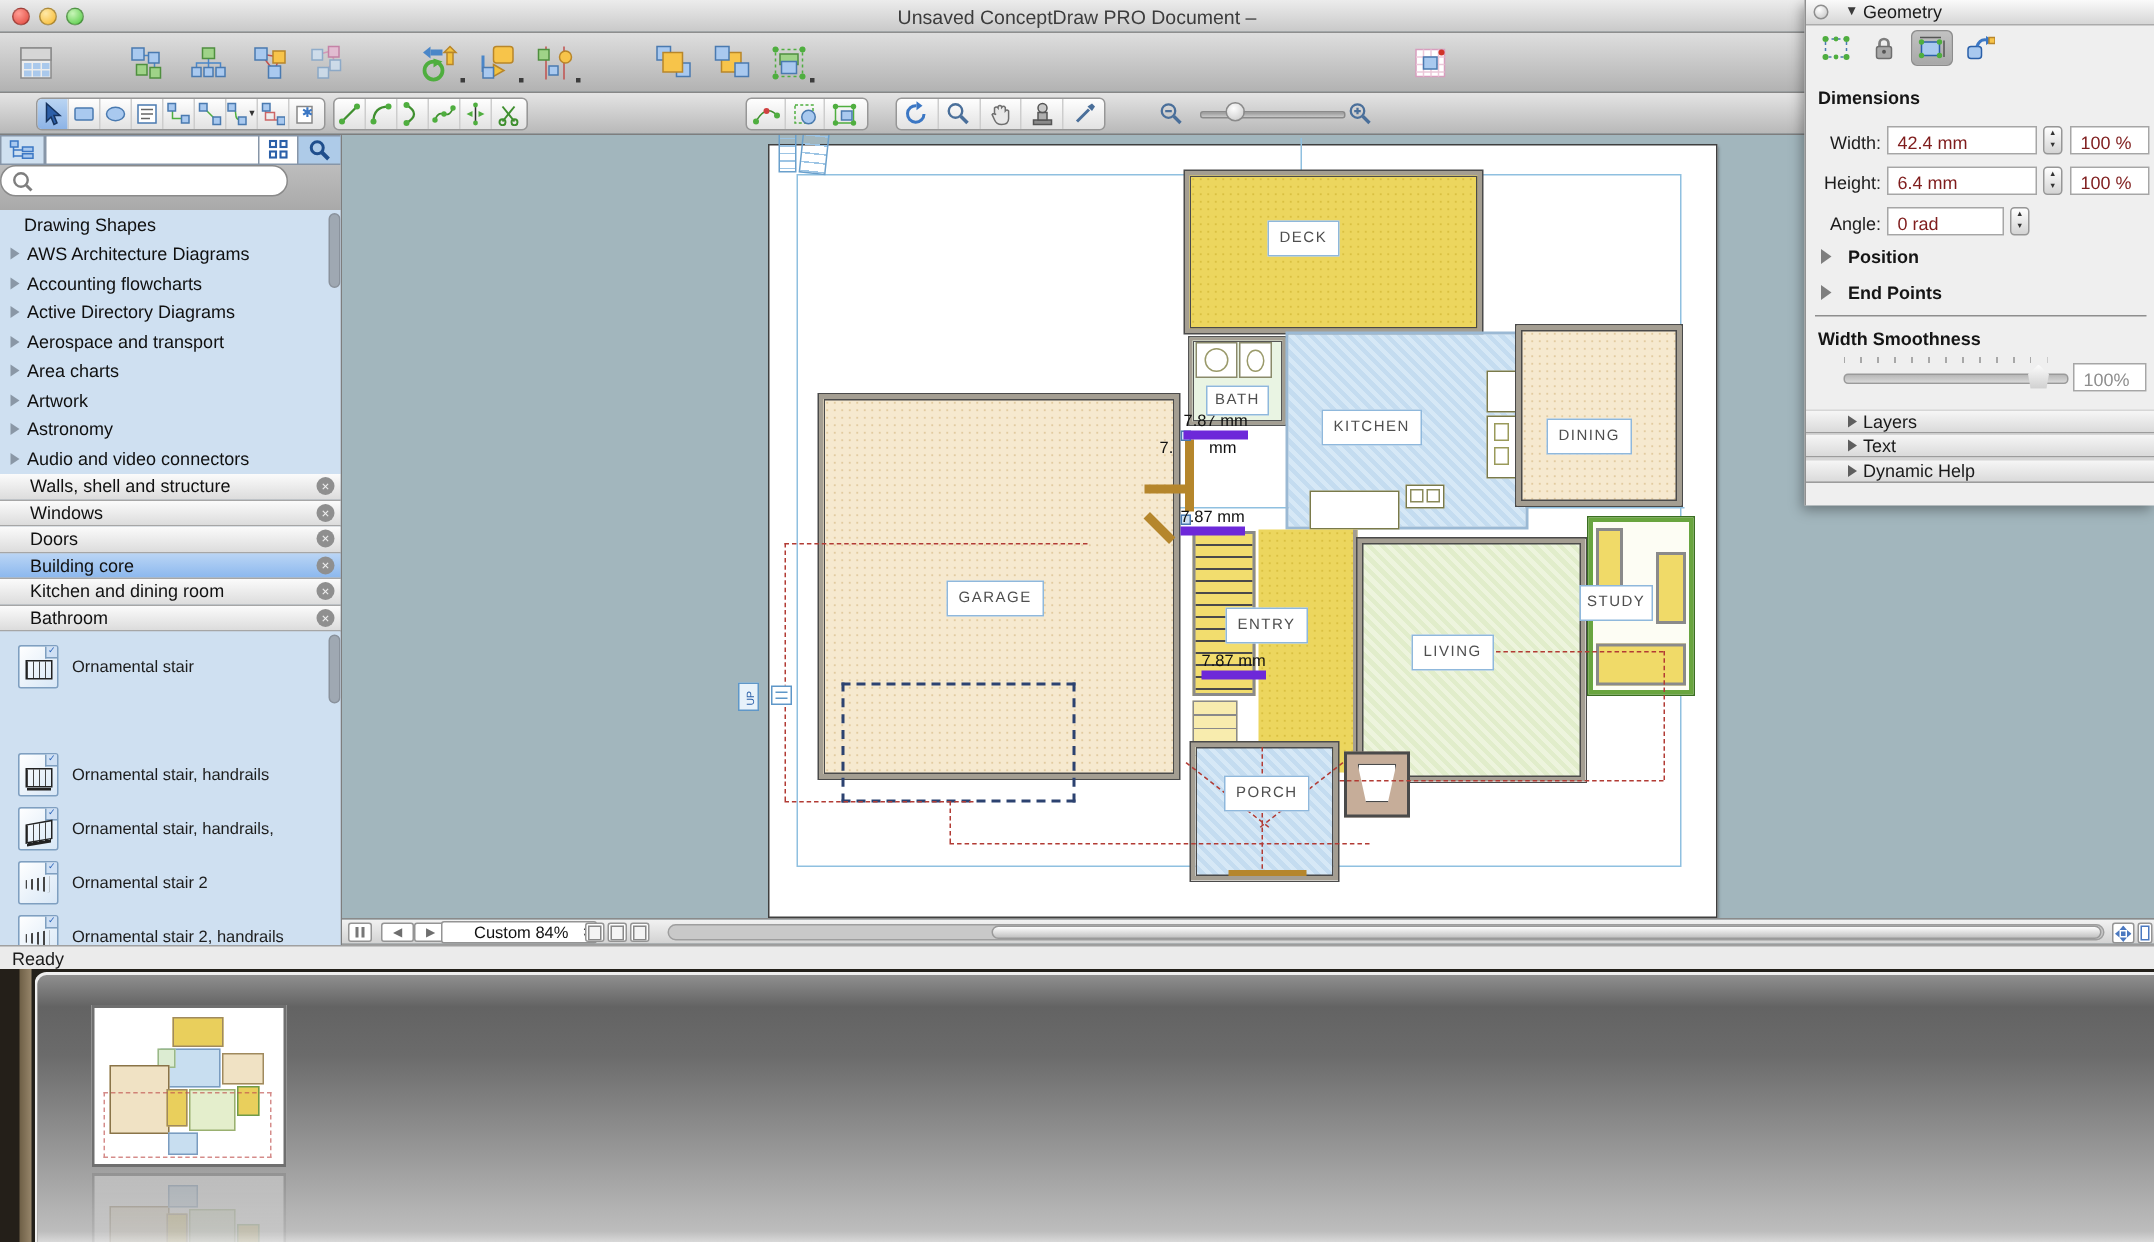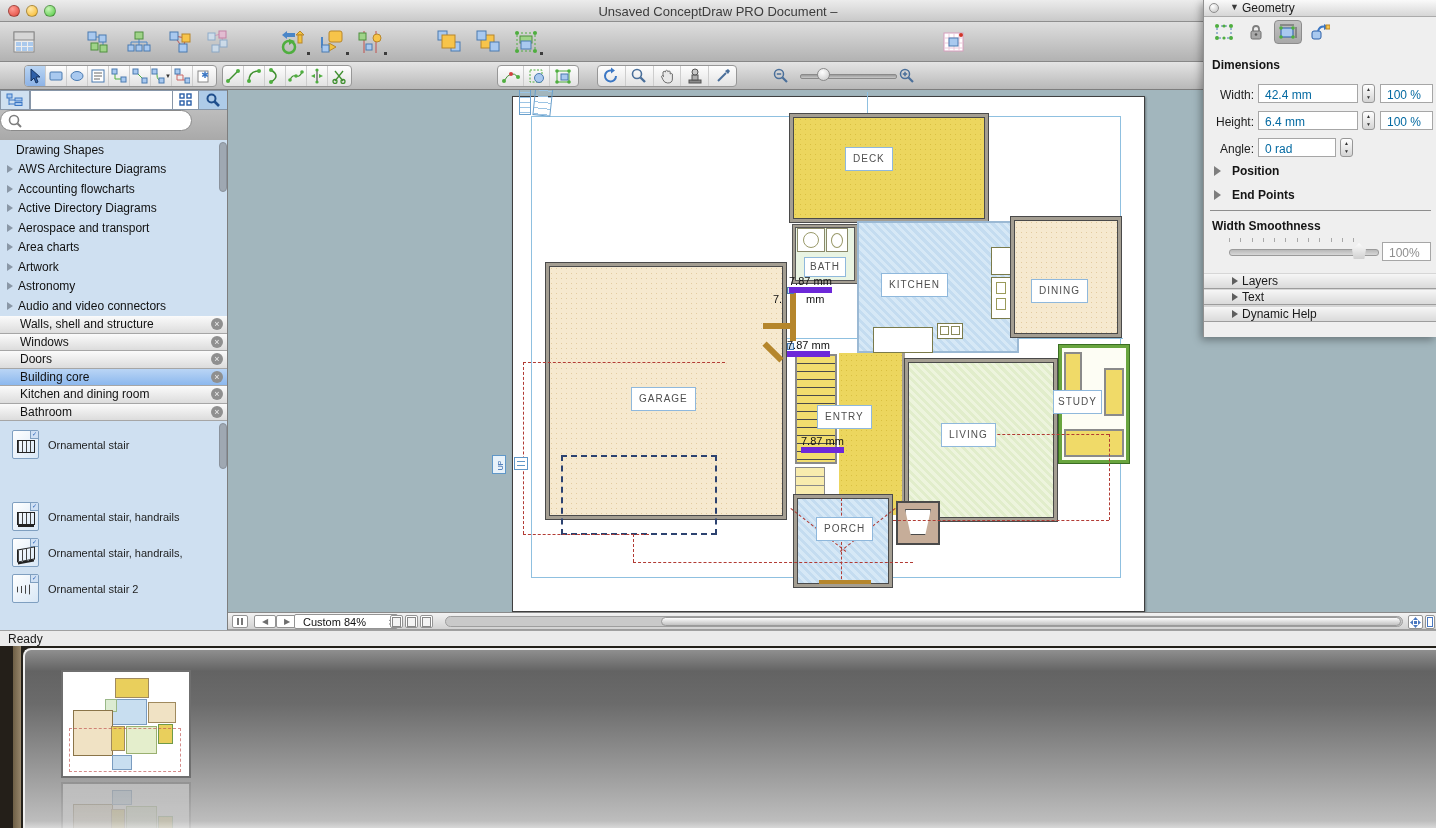--- a/index.html
+++ b/index.html
@@ -61,21 +61,21 @@
   .gline{background:#8fc0e0}
   .grect{border:1px solid #8fc0e0;box-sizing:border-box}
   .handle{width:7px;height:7px;background:#cfe2f4;border:1px solid #4a7ab0;box-sizing:border-box}
   
   .inspector{left:1203px;top:0;width:233px;height:337px;background:#efefef;border-left:1px solid #909090;
              box-shadow:-2px 3px 8px rgba(0,0,0,.35);box-sizing:border-box;z-index:30}
   .ihead{left:0;top:0;width:233px;height:17px;background:linear-gradient(#fafafa,#d6d6d6);border-bottom:1px solid #ababab;box-sizing:border-box}
   .ibtn{top:20px;width:28px;height:24px;display:flex;align-items:center;justify-content:center;border-radius:4px}
   .ibtn.sel{background:linear-gradient(#c2c2c2,#a8a8a8);border:1px solid #8c8c8c;box-sizing:border-box}
   .ilabel{font-size:12px;color:#1c1c1c;text-align:right}
-  .ifield{height:19px;background:#fff;border:1px solid #a6a6a6;font-size:12px;color:#0369a1;padding:3px 0 0 6px;box-sizing:border-box}
+  .ifield{height:19px;background:#fff;border:1px solid #a6a6a6;font-size:12px;color:#7f1d1d;padding:3px 0 0 6px;box-sizing:border-box}
   .stepper{width:13px;height:19px;background:linear-gradient(#fff,#d4d4d4);border:1px solid #979797;border-radius:3px;box-sizing:border-box;
            font-size:5px;color:#333;text-align:center;line-height:8px}
   .bold12{font-size:12px;font-weight:bold;color:#151515}
   .dtri{width:0;height:0;border-left:7px solid #7e7e7e;border-top:5px solid transparent;border-bottom:5px solid transparent}
   .collbar{left:0;width:233px;height:16px;background:linear-gradient(#f6f6f6,#dadada);border-top:1px solid #d6d6d6;
            border-bottom:1px solid #9c9c9c;font-size:12px;color:#1a1a1a;display:flex;align-items:center;box-sizing:border-box}
   .ctri{width:0;height:0;border-left:6px solid #5e5e5e;border-top:4px solid transparent;border-bottom:4px solid transparent;margin:0 4px 0 28px}
   
   .zoombar{left:228px;top:612px;width:1208px;height:18px;background:linear-gradient(#f2f2f2,#d2d2d2);
            border-top:1px solid #8a8a8a;border-bottom:1px solid #9c9c9c;box-sizing:border-box}
@@ -543,20 +543,27 @@
           </div>
         <span class="a slabel">Ornamental stair, handrails,</span>
       </div>
       <div class="a sten" style="top:150px">
         <div class="a sicon">
             <span class="ctick">✓</span>
             <span class="stg persp"></span>
           </div>
         <span class="a slabel">Ornamental stair 2</span>
       </div>
+      <div class="a sten" style="top:186px">
+        <div class="a sicon">
+            <span class="ctick">✓</span>
+            <span class="stg persp rail"></span>
+          </div>
+        <span class="a slabel">Ornamental stair 2, handrails</span>
+      </div>
       <div class="a vsb" style="height:46px"></div>
     </div>
   </div>
 
   <div class="a canvas">
     <div class="a page">
 
       <div class="a grect" style="left:18px;top:19px;width:590px;height:462px"></div>
       <div class="a gline" style="left:354px;top:-5px;width:1px;height:246px"></div>
       <div class="a gline" style="left:260px;top:241px;width:350px;height:1px"></div>
@@ -729,21 +736,21 @@
       </div>
   </div>
 
   <div class="a zoombar">
     <div class="a zbtn" style="left:4px;width:16px">
         <span style="display:inline-block;width:2px;height:7px;background:#777;margin-right:2px"></span>
         <span style="display:inline-block;width:2px;height:7px;background:#777"></span>
       </div>
     <div class="a zbtn" style="left:26px;width:22px">◀</div>
     <div class="a zbtn" style="left:48px;width:22px">▶</div>
-    <div class="a zbtn" style="left:66px;width:104px;top:1px;height:15px;justify-content:flex-start;padding-left:8px;font-size:11px;color:#111">
+    <div class="a zbtn" style="left:66px;width:104px;top:1px;height:15px;justify-content:flex-start;padding-left:21px;font-size:11px;color:#111">
       <span>Custom 84%</span>
       <span style="margin-left:auto;margin-right:3px;font-size:6px;color:#333;line-height:6px">▲<br>▼</span>
     </div>
     <div class="a zbtn" style="left:162px;width:13px">
         <div style="width:7px;height:8px;border:1px solid #888;background:#f4f4f4"></div>
       </div>
     <div class="a zbtn" style="left:177px;width:13px">
         <div style="width:7px;height:8px;border:1px solid #888;background:#f4f4f4"></div>
       </div>
     <div class="a zbtn" style="left:192px;width:13px">

